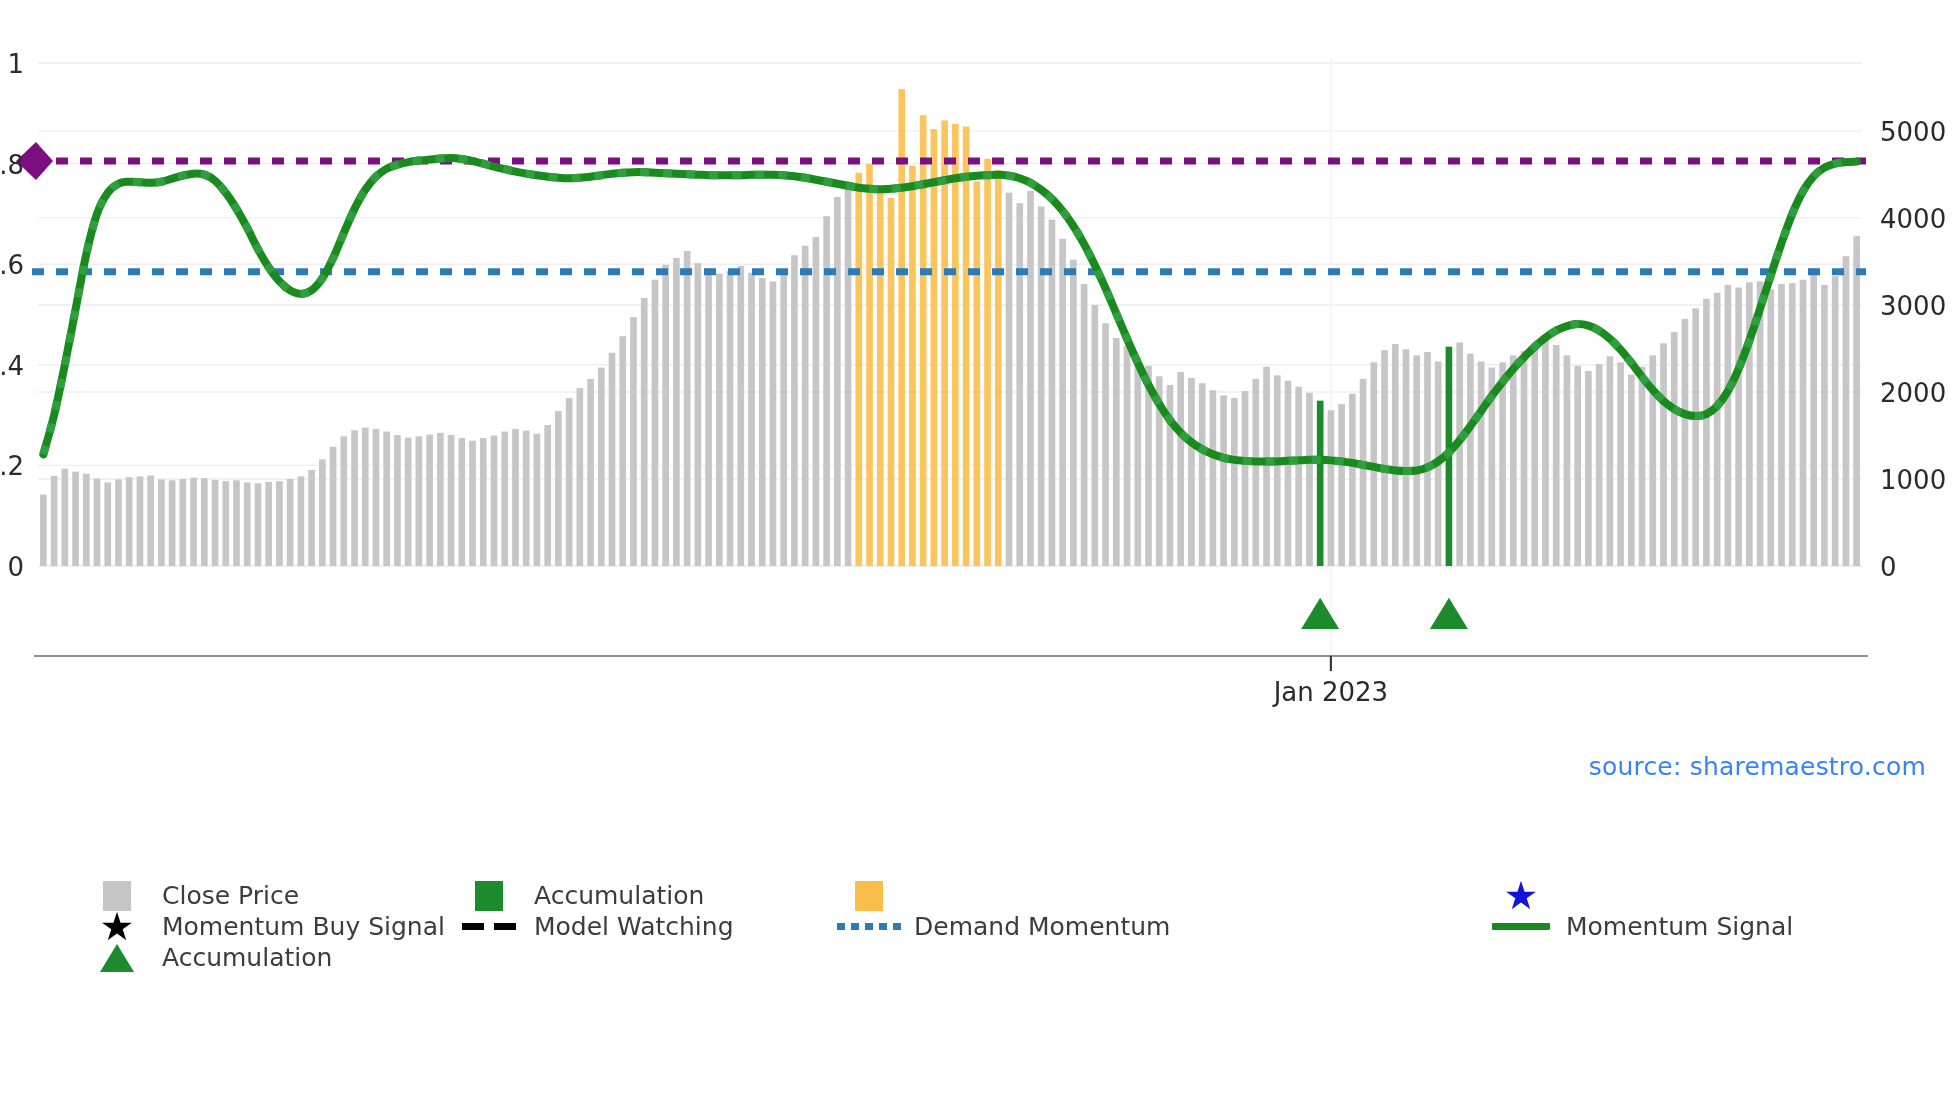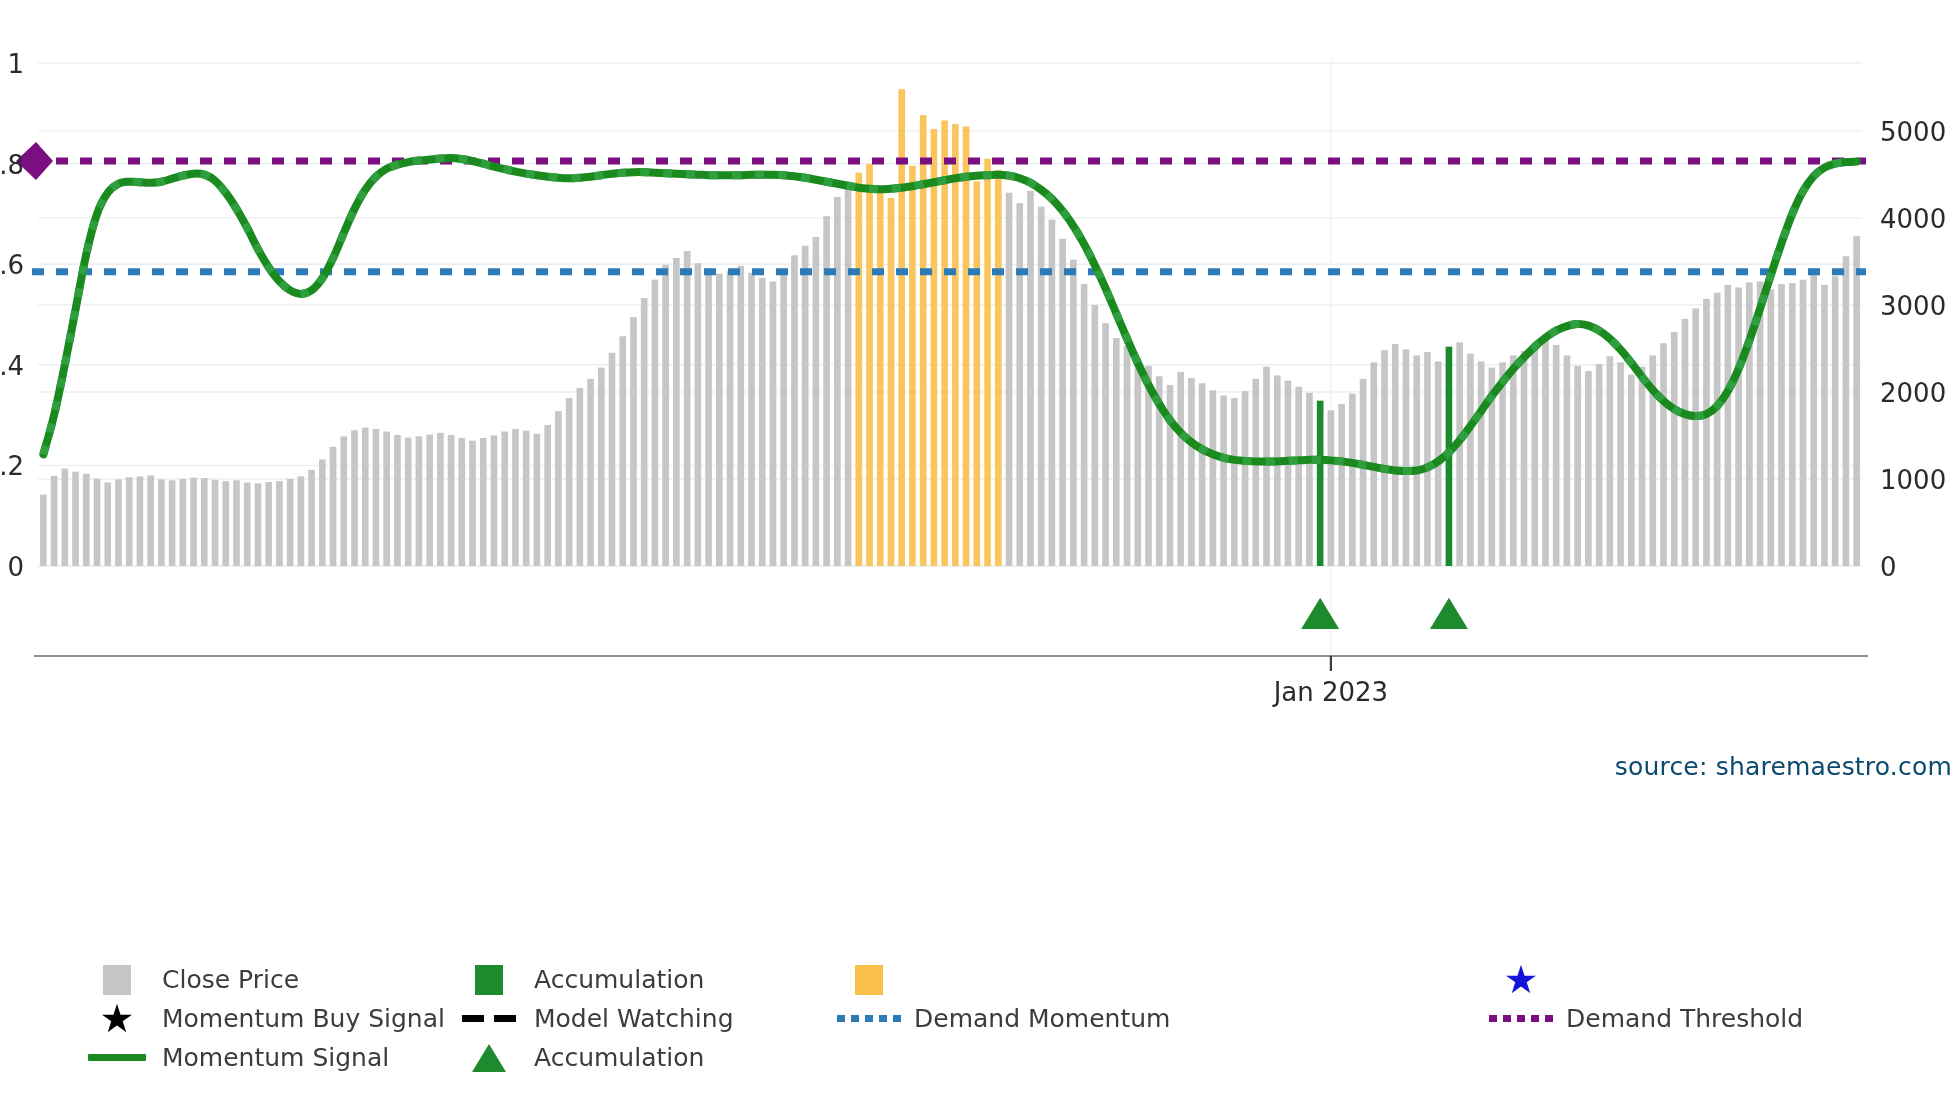--- a/index.html
+++ b/index.html
@@ -18,33 +18,33 @@
   }
   .tick-left{text-anchor:end;}
   .tick-right{text-anchor:start;}
   .tick-x{text-anchor:middle;}
   .gridline{stroke:#eceef2;stroke-width:1.4;}
   .axisline{stroke:#8f8f8f;stroke-width:2.2;}
   .tickmark{stroke:#3a3a3a;stroke-width:2.2;}
   .vgrid{stroke:#f4f5f7;stroke-width:2;}
 
   .source-note{
-    position:absolute;right:8px;top:752px;
-    font-size:25px;color:#0c4a6e;
+    position:absolute;right:34px;top:752px;
+    font-size:25px;color:#3b82f6;
     font-family:"DejaVu Sans","Liberation Sans",sans-serif;
     letter-spacing:.2px;white-space:nowrap;
   }
 
   
   #legend{
-    position:absolute;left:86px;top:964px;width:1850px;
+    position:absolute;left:86px;top:880px;width:1850px;
     display:grid;
     grid-template-columns:372px 380px 652px 440px;
     grid-auto-rows:31px;
-    row-gap:8px;
+    row-gap:0px;
     align-items:center;
   }
   .leg-item{display:flex;align-items:center;height:31px;}
   .leg-key{
     width:62px;min-width:62px;height:31px;
     display:flex;align-items:center;justify-content:center;
     margin-right:14px;
   }
   .leg-label{
     font-size:25px;color:#3c3c3c;white-space:nowrap;
@@ -334,32 +334,20 @@
             <b style="background: rgb(43, 123, 185);"></b>
             <b style="background: rgb(43, 123, 185);"></b>
             <b style="background: rgb(43, 123, 185);"></b>
             <b style="background: rgb(43, 123, 185);"></b>
           </span>
         </span>
         <span class="leg-label">Demand Momentum</span>
       </div>
       <div class="leg-item">
         <span class="leg-key">
-          <span class="dotrow">
-            <b style="background: rgb(123, 15, 130);"></b>
-            <b style="background: rgb(123, 15, 130);"></b>
-            <b style="background: rgb(123, 15, 130);"></b>
-            <b style="background: rgb(123, 15, 130);"></b>
-            <b style="background: rgb(123, 15, 130);"></b>
-          </span>
-        </span>
-        <span class="leg-label">Demand Threshold</span>
-      </div>
-      <div class="leg-item">
-        <span class="leg-key">
           <span class="sw-line" style="background: rgb(26, 138, 31);"></span>
         </span>
         <span class="leg-label">Momentum Signal</span>
       </div>
       <div class="leg-item">
         <span class="leg-key">
           <span class="tri" style="border-bottom: 28px solid rgb(30, 138, 46);"></span>
         </span>
         <span class="leg-label">Accumulation</span>
       </div>

